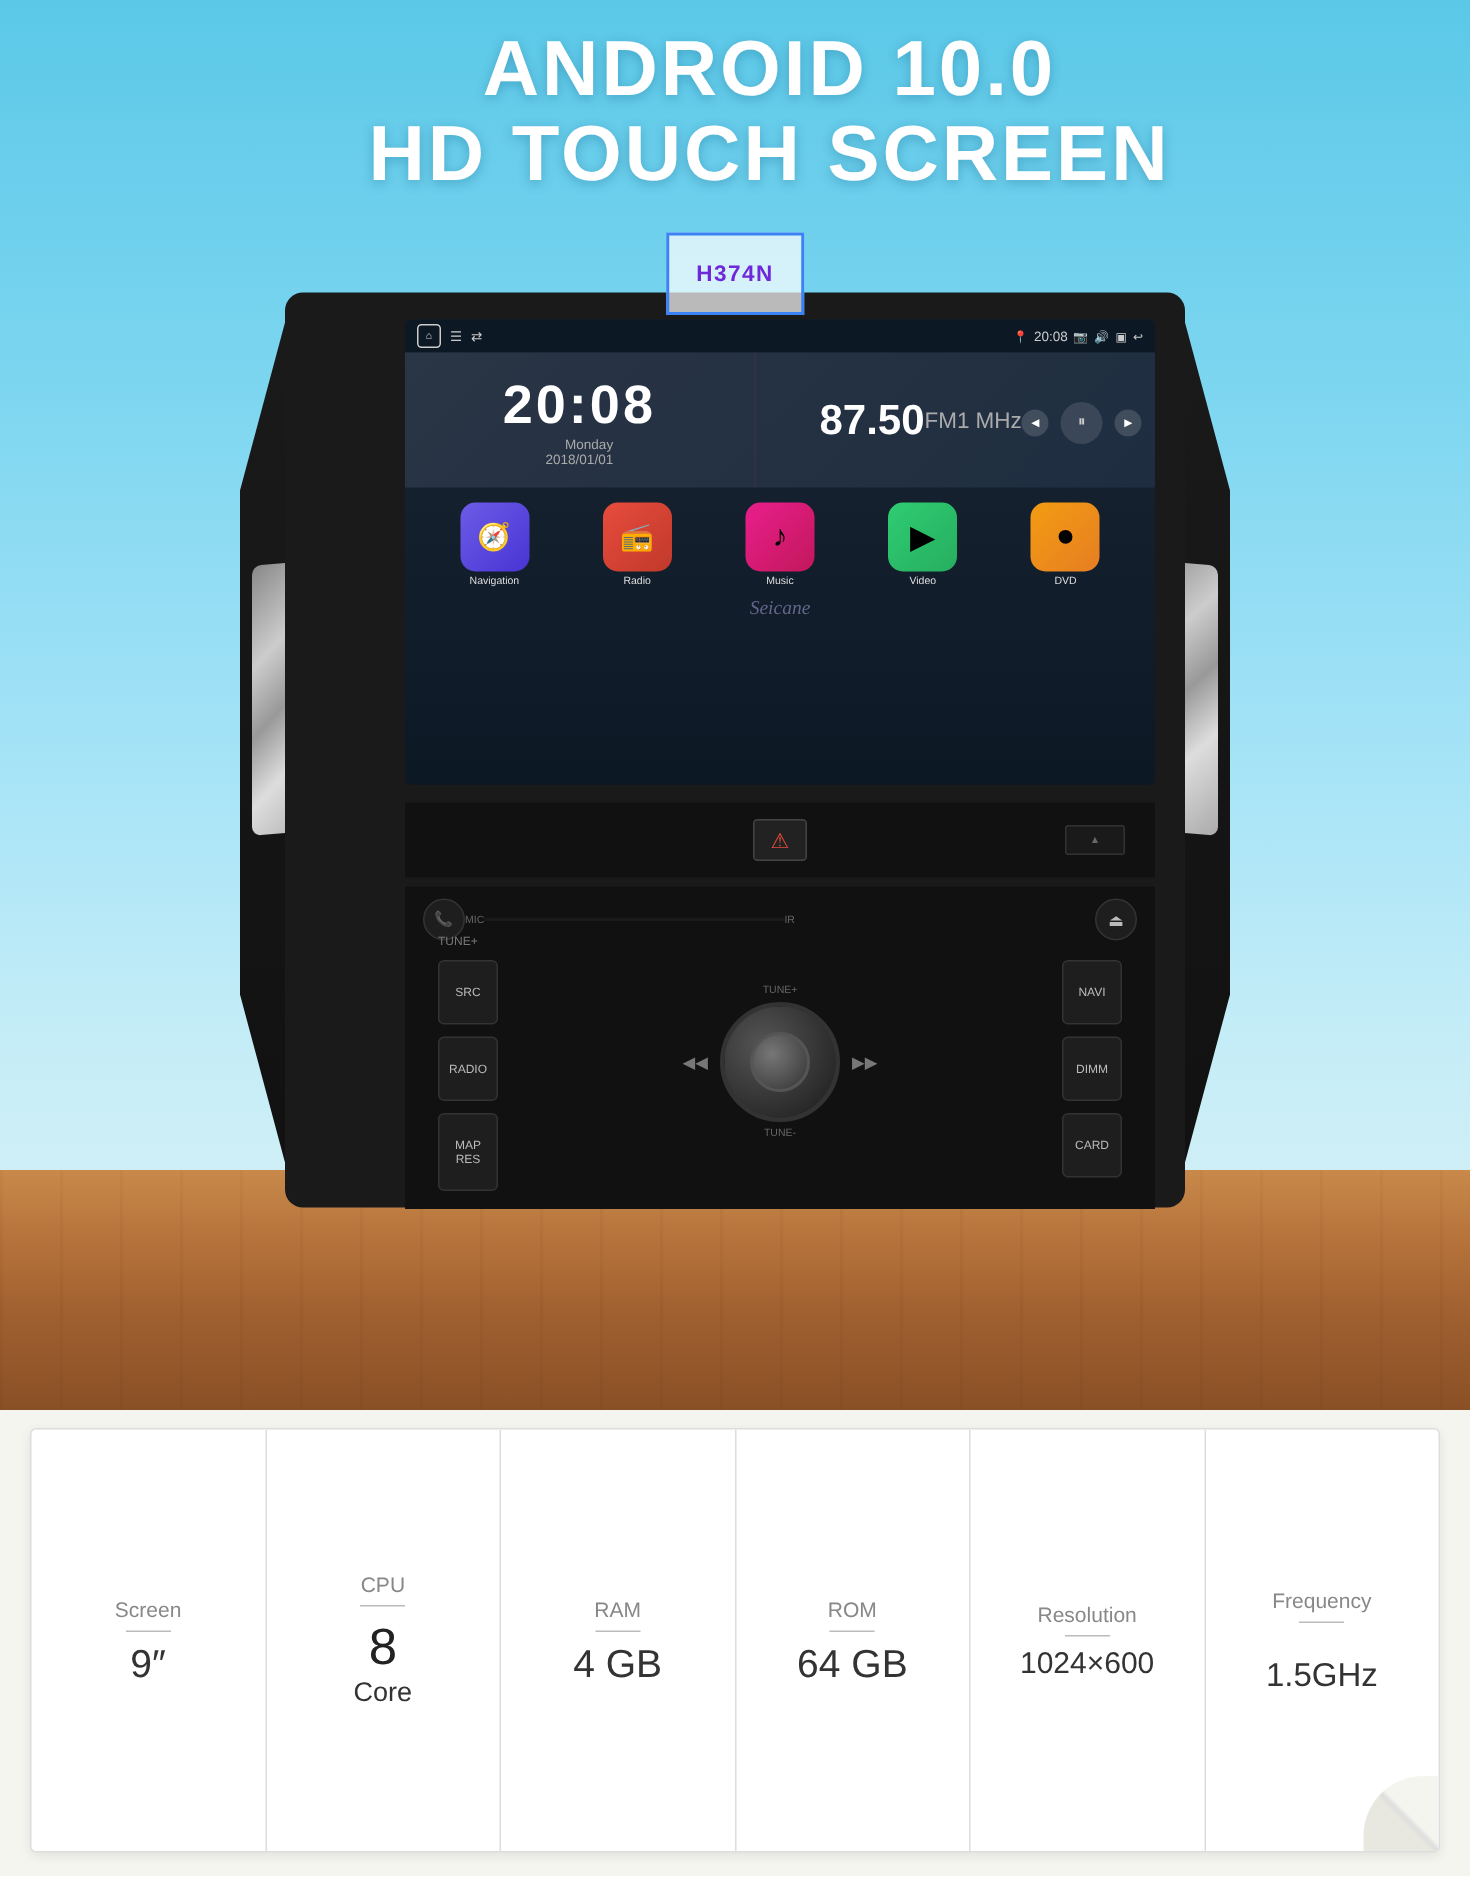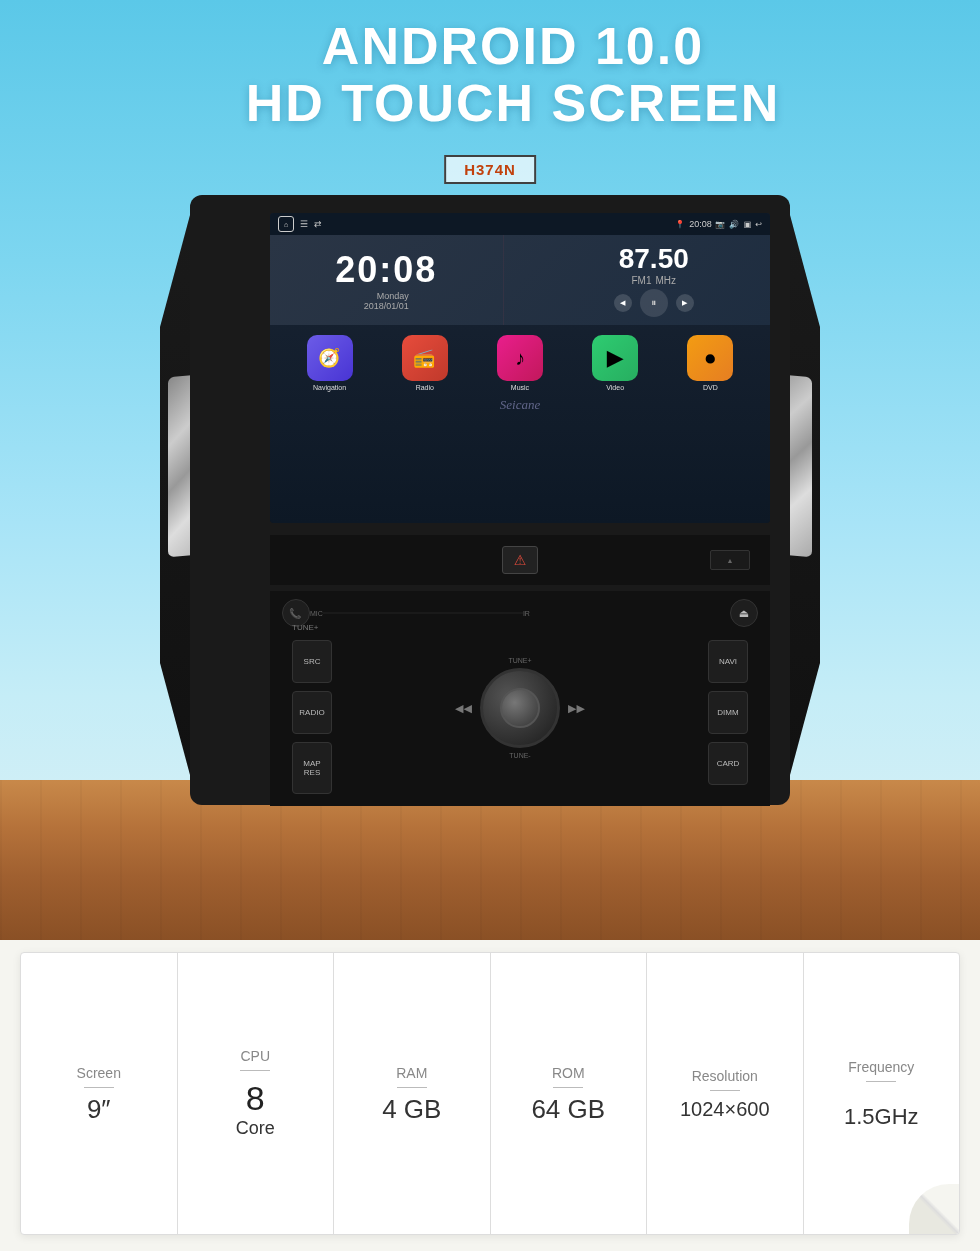--- a/index.html
+++ b/index.html
@@ -72,23 +72,23 @@
       text-shadow: 0 2px 8px rgba(0,80,120,0.3);
       line-height: 1.1;
     }
 
     
     .model-badge {
       position: absolute;
       top: 155px;
       left: 50%;
       transform: translateX(-50%);
-      border: 2px solid #404040;
-      padding: 4px 18px;
-      color: #c2410c;
+      border: 2px solid #3b82f6;
+      padding: 17px 18px;
+      color: #6d28d9;
       font-size: 15px;
       font-weight: 600;
       letter-spacing: 1px;
       background: rgba(255,255,255,0.7);
       z-index: 10;
     }
 
     
     .device-container {
       position: absolute;
@@ -225,32 +225,32 @@
       letter-spacing: 2px;
     }
     .clock-date {
       font-size: 9px;
       color: #aaa;
       text-align: right;
     }
     .radio-section {
       flex: 1;
       display: flex;
-      flex-direction: column;
+      flex-direction: row;
       align-items: center;
       justify-content: center;
       padding-left: 34px;
     }
     .radio-freq {
       font-size: 28px;
       font-weight: bold;
       color: white;
     }
     .radio-info {
-      font-size: 10px;
+      font-size: 15px;
       color: #aaa;
       display: flex; gap: 4px;
     }
     .radio-controls {
       display: flex; gap: 8px; align-items: center; margin-top: 3px;
     }
     .radio-btn {
       width: 18px; height: 18px;
       background: rgba(255,255,255,0.15);
       border-radius: 50%;

